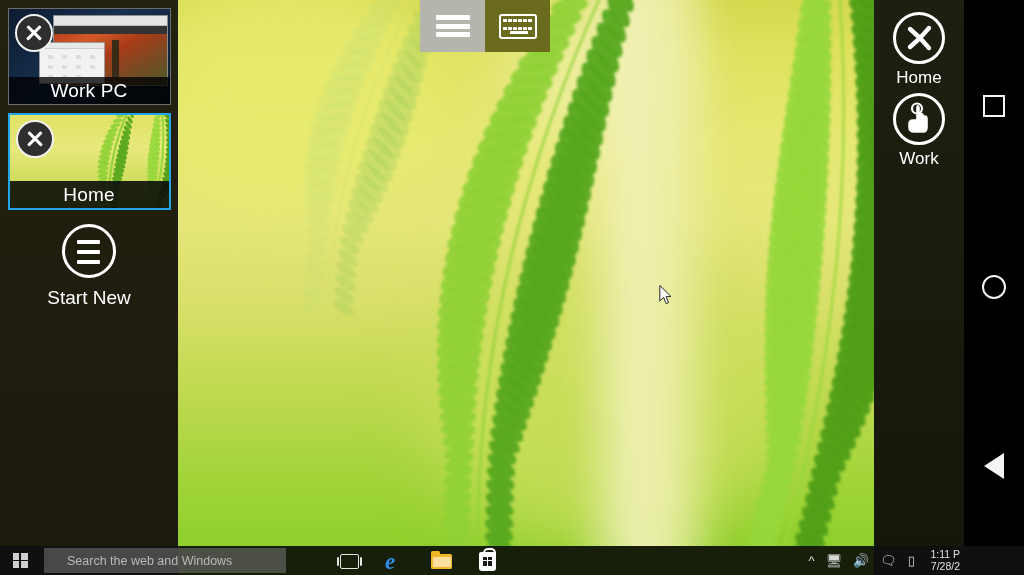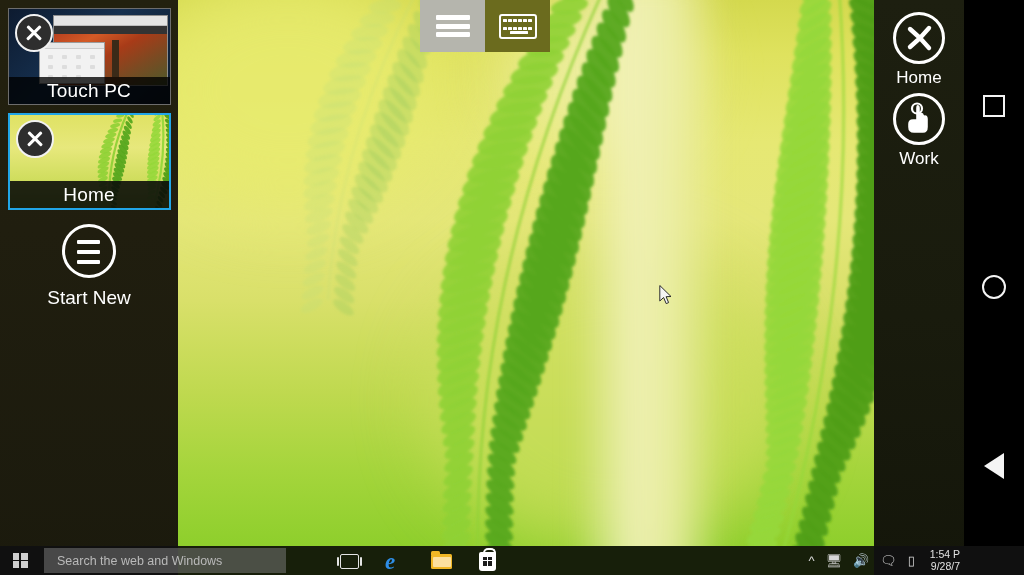--- a/index.html
+++ b/index.html
@@ -108,21 +108,21 @@
   
   #taskbar { position:absolute; left:0; top:546px; width:1024px; height:29px;
     background:#101010; display:flex; align-items:center; }
   #taskbar .tint { position:absolute; left:178px; top:0; width:696px; height:29px;
     background:rgba(24,32,10,.96); }
   .start-btn { position:relative; width:40px; height:29px; display:flex; align-items:center; justify-content:center; z-index:2; }
   .winlogo { width:15px; height:15px; display:grid; grid-template-columns:1fr 1fr;
     grid-template-rows:1fr 1fr; grid-gap:1.6px; }
   .winlogo span { background:#cfcfcf; }
   .search-box { position:relative; z-index:2; margin-left:4px; width:242px; height:25px;
-    background:rgba(118,118,118,.55); display:flex; align-items:center; padding-left:13px; }
+    background:rgba(118,118,118,.55); display:flex; align-items:center; padding-left:23px; }
   .search-text { color:#b9b9b9; font-size:12.5px; }
   .tb-icons { position:relative; z-index:2; margin-left:50px; display:flex; align-items:center; gap:20px; }
   .ti { width:26px; height:26px; position:relative; }
   .taskview { width:19px; height:15px; border:1.8px solid #e4e4e4; border-radius:2px;
     position:absolute; left:4px; top:6px; }
   .taskview:before { content:""; position:absolute; left:-4px; top:2px; width:2px; height:9px;
     background:#e4e4e4; border-radius:1px; }
   .taskview:after { content:""; position:absolute; right:-4px; top:2px; width:2px; height:9px;
     background:#e4e4e4; border-radius:1px; }
   .edge { position:absolute; left:3px; top:2px; font-size:23px; color:#2e8de6;
@@ -470,21 +470,21 @@
           <div class="wp-key" style="left:8px;top:22px"></div>
           <div class="wp-key" style="left:22px;top:22px"></div>
           <div class="wp-key" style="left:36px;top:22px"></div>
           <div class="wp-key" style="left:50px;top:22px"></div>
           <div class="wp-key" style="left:8px;top:32px"></div>
           <div class="wp-key" style="left:22px;top:32px"></div>
           <div class="wp-key" style="left:36px;top:32px"></div>
         </div>
       </div>
       <div class="close-btn"></div>
-      <div class="thumb-label">Touch PC</div>
+      <div class="thumb-label">Work PC</div>
     </div>
 
     <div class="thumb active">
       <div class="thumb-img">
         <div class="home-mini"></div>
         <svg width="163" height="97" style="position:absolute;left:0;top:0;">
           <g id="mini-fronds">
               <g filter="url(#soft2)">
                 <ellipse cx="0" cy="0" rx="3.575" ry="1.5015" transform="translate(119.51049229060847,-3.331897640692407) rotate(57.86017519134235) translate(3.575,0)" fill="#57a81d" opacity=".95"></ellipse>
                 <ellipse cx="0" cy="0" rx="3.575" ry="1.5015" transform="translate(116.48950770939153,-4.668102359307593) rotate(169.86017519134236) translate(3.575,0)" fill="#8fd135" opacity=".9"></ellipse>
@@ -674,19 +674,19 @@
       </div>
     </div>
 
     <div class="tray">
       <span class="tray-ic">^</span>
       <span class="tray-ic">🖥</span>
       <span class="tray-ic">🔊</span>
       <span class="tray-ic">🗨</span>
       <span class="tray-ic">▯</span>
       <div>
-        <div class="clock">1:54 P</div>
-        <div class="clock">9/28/7</div>
+        <div class="clock">1:11 P</div>
+        <div class="clock">7/28/2</div>
       </div>
     </div>
   </div>
 
 </div>
 
 </body></html>

